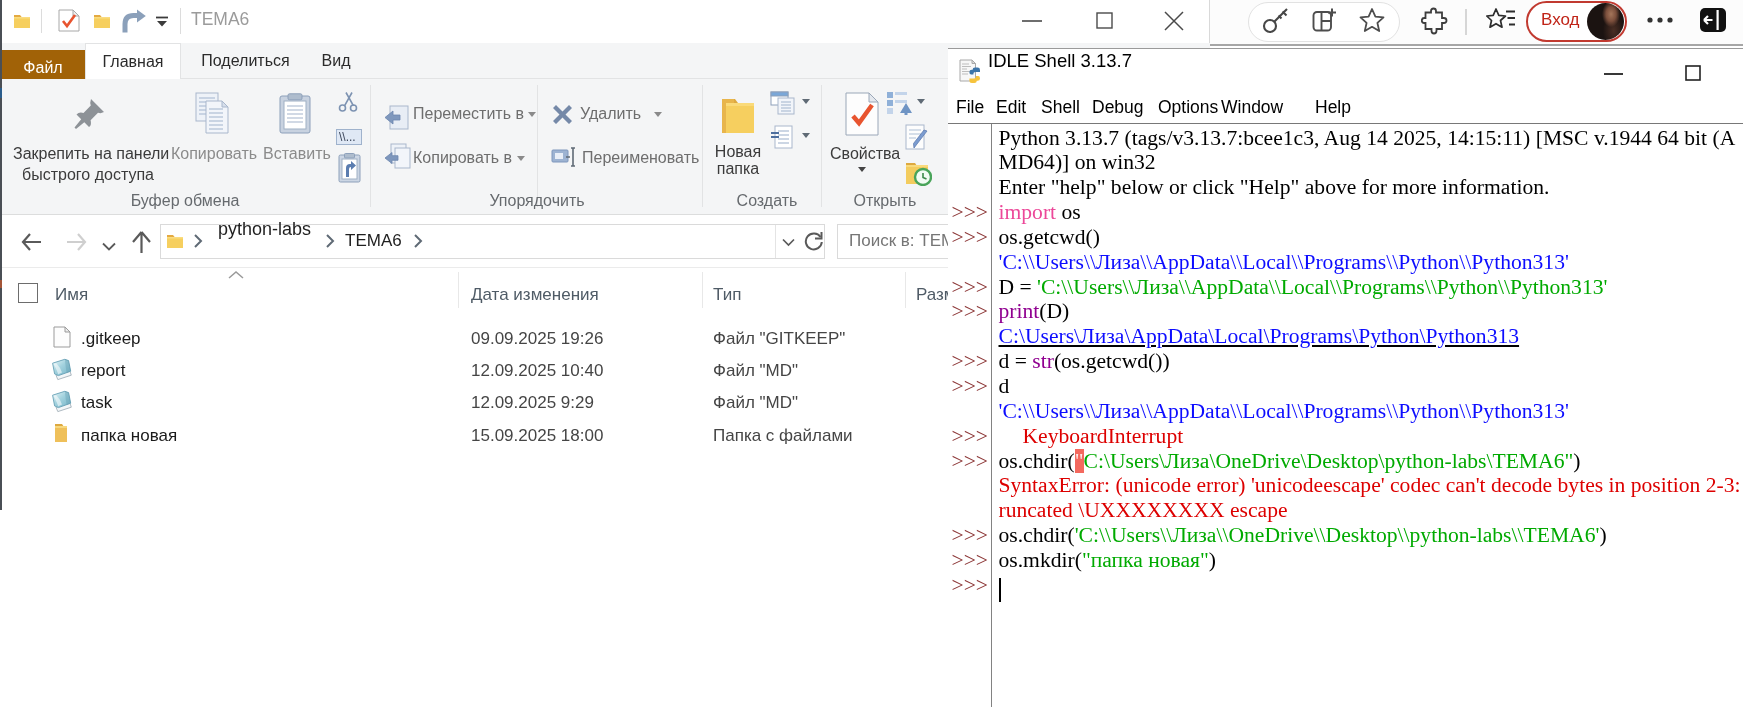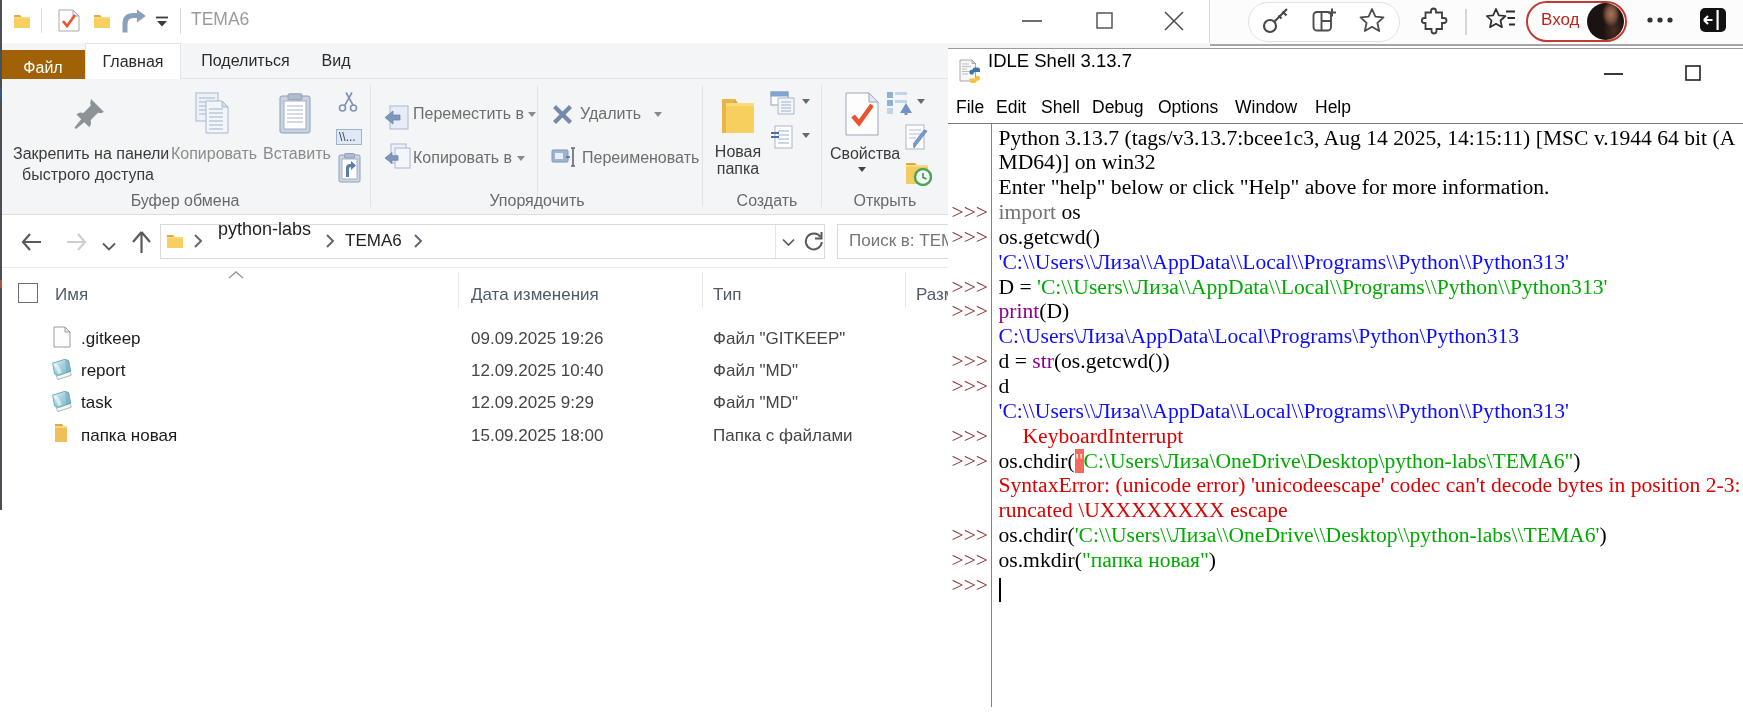--- a/index.html
+++ b/index.html
@@ -24,21 +24,21 @@
 .fname { position:absolute; font-size:17px; color:#1b1b1b; white-space:nowrap; }
 .fmeta { position:absolute; font-size:17px; color:#454545; white-space:nowrap; }
 #idle { left:948px; top:48px; width:800px; height:675px; background:#fff; border-top:1px solid #9a9a9a; }
 #idle-title { position:absolute; left:0; top:0; width:800px; height:42px; background:#fff; }
 #idle-menu { position:absolute; left:0; top:42px; width:800px; height:33px; background:#fff; font-size:17.5px; color:#000; }
 .mi { position:absolute; top:6px; }
 #shell { position:absolute; left:0; top:74px; width:800px; height:584px; border-top:1px solid #787878; background:#fff; }
 #shellsep { position:absolute; left:43px; top:75px; width:1px; height:583px; background:#828282; }
 .sline { position:absolute; left:50.5px; font-family:"Liberation Serif",serif; font-size:21.6px; white-space:pre; color:#000; }
 .sprompt { position:absolute; left:0; width:40px; text-align:right; font-family:"Liberation Serif",serif; font-size:21.6px; color:#8b3434; }
-.kw { color:#737373;margin-top:28px; } .bi { color:#900090; } .st { color:#00aa00; } .out { color:#0d0dff; } .err { color:#dd0000; }
+.kw { color:#ec4899;margin-top:28px; } .bi { color:#900090; } .st { color:#00aa00; } .out { color:#0d0dff; } .err { color:#dd0000; }
 #edgebar { left:1210px; top:0; width:533px; height:46px; background:#fcfcfc; }
 </style>
 </head>
 <body>
 <div id="explorer" class="a">
   <div class="a" style="left:0;top:0;width:2px;height:510px;background:#4a4f55;z-index:5;"></div>
   <div class="a" style="left:0;top:88px;width:2px;height:10px;background:#2a5d8c;z-index:6;"></div>
   <div class="a" style="left:0;top:280px;width:2px;height:8px;background:#a35537;z-index:6;"></div>
   <div id="qat" class="a" style="left:0;top:0;width:1210px;height:43px;background:#fff;border-right:1px solid #d9d9d9;">
     <svg class="a" style="left:13px;top:12px;" width="18" height="18" viewBox="0 0 18 18">
@@ -381,21 +381,21 @@
     <svg class="a" style="left:737px;top:16px;" width="16" height="16" viewBox="0 0 16 16">
         <rect x="1" y="1" width="14" height="14" fill="none" stroke="#222" stroke-width="1.6"></rect>
       </svg>
   </div>
   <div id="idle-menu">
     <div class="mi" style="left:8px;">File</div>
     <div class="mi" style="left:48px;">Edit</div>
     <div class="mi" style="left:93px;">Shell</div>
     <div class="mi" style="left:144px;">Debug</div>
     <div class="mi" style="left:210px;">Options</div>
-    <div class="mi" style="left:287px;">Window</div>
+    <div class="mi" style="left:273px;">Window</div>
     <div class="mi" style="left:367px;">Help</div>
   </div>
   <div id="shell">
     <div class="sprompt" style="top:76px;">&gt;&gt;&gt;</div>
     <div class="sprompt" style="top:100.8px;">&gt;&gt;&gt;</div>
     <div class="sprompt" style="top:150.5px;">&gt;&gt;&gt;</div>
     <div class="sprompt" style="top:175.4px;">&gt;&gt;&gt;</div>
     <div class="sprompt" style="top:225.1px;">&gt;&gt;&gt;</div>
     <div class="sprompt" style="top:249.9px;">&gt;&gt;&gt;</div>
     <div class="sprompt" style="top:299.6px;">&gt;&gt;&gt;</div>
@@ -404,21 +404,21 @@
     <div class="sprompt" style="top:423.9px;">&gt;&gt;&gt;</div>
     <div class="sprompt" style="top:448.7px;">&gt;&gt;&gt;</div>
     <div class="sline" style="top:1.5px;">Python 3.13.7 (tags/v3.13.7:bcee1c3, Aug 14 2025, 14:15:11) [MSC v.1944 64 bit (A</div>
     <div class="sline" style="top:26.4px;">MD64)] on win32</div>
     <div class="sline" style="top:51.2px;">Enter "help" below or click "Help" above for more information.</div>
     <div class="sline" style="top:76px;"><span class="kw">import</span> os</div>
     <div class="sline" style="top:100.8px;">os.getcwd()</div>
     <div class="sline" style="top:125.7px;"><span class="out">'C:\\Users\\Лиза\\AppData\\Local\\Programs\\Python\\Python313'</span></div>
     <div class="sline" style="top:150.5px;">D = <span class="st">'C:\\Users\\Лиза\\AppData\\Local\\Programs\\Python\\Python313'</span></div>
     <div class="sline" style="top:175.4px;"><span class="bi">print</span>(D)</div>
-    <div class="sline" style="top:200.2px;"><span class="out">C:\Users\Лиза\AppData\Local\Programs\Python\Python313</span></div>
+    <div class="sline" style="top:200.2px;text-decoration:underline;"><span class="out">C:\Users\Лиза\AppData\Local\Programs\Python\Python313</span></div>
     <div class="sline" style="top:225.1px;">d = <span class="bi">str</span>(os.getcwd())</div>
     <div class="sline" style="top:249.9px;">d</div>
     <div class="sline" style="top:274.7px;"><span class="out">'C:\\Users\\Лиза\\AppData\\Local\\Programs\\Python\\Python313'</span></div>
     <div class="sline" style="top:299.6px;margin-left:24px;"><span class="err">KeyboardInterrupt</span></div>
     <div class="sline" style="top:324.5px;">os.chdir(<span style="background:#f4695e;color:#ffe9e6;">"</span><span class="st">C:\Users\Лиза\OneDrive\Desktop\python-labs\TEMA6"</span>)</div>
     <div class="sline" style="top:349.3px;"><span class="err">SyntaxError: (unicode error) 'unicodeescape' codec can't decode bytes in position 2-3: t</span></div>
     <div class="sline" style="top:374.1px;"><span class="err">runcated \UXXXXXXXX escape</span></div>
     <div class="sline" style="top:399px;">os.chdir(<span class="st">'C:\\Users\\Лиза\\OneDrive\\Desktop\\python-labs\\TEMA6'</span>)</div>
     <div class="sline" style="top:423.9px;">os.mkdir(<span class="st">"папка новая"</span>)</div>
     <div class="a" style="left:50.5px;top:454px;width:2px;height:24px;background:#000;"></div>

